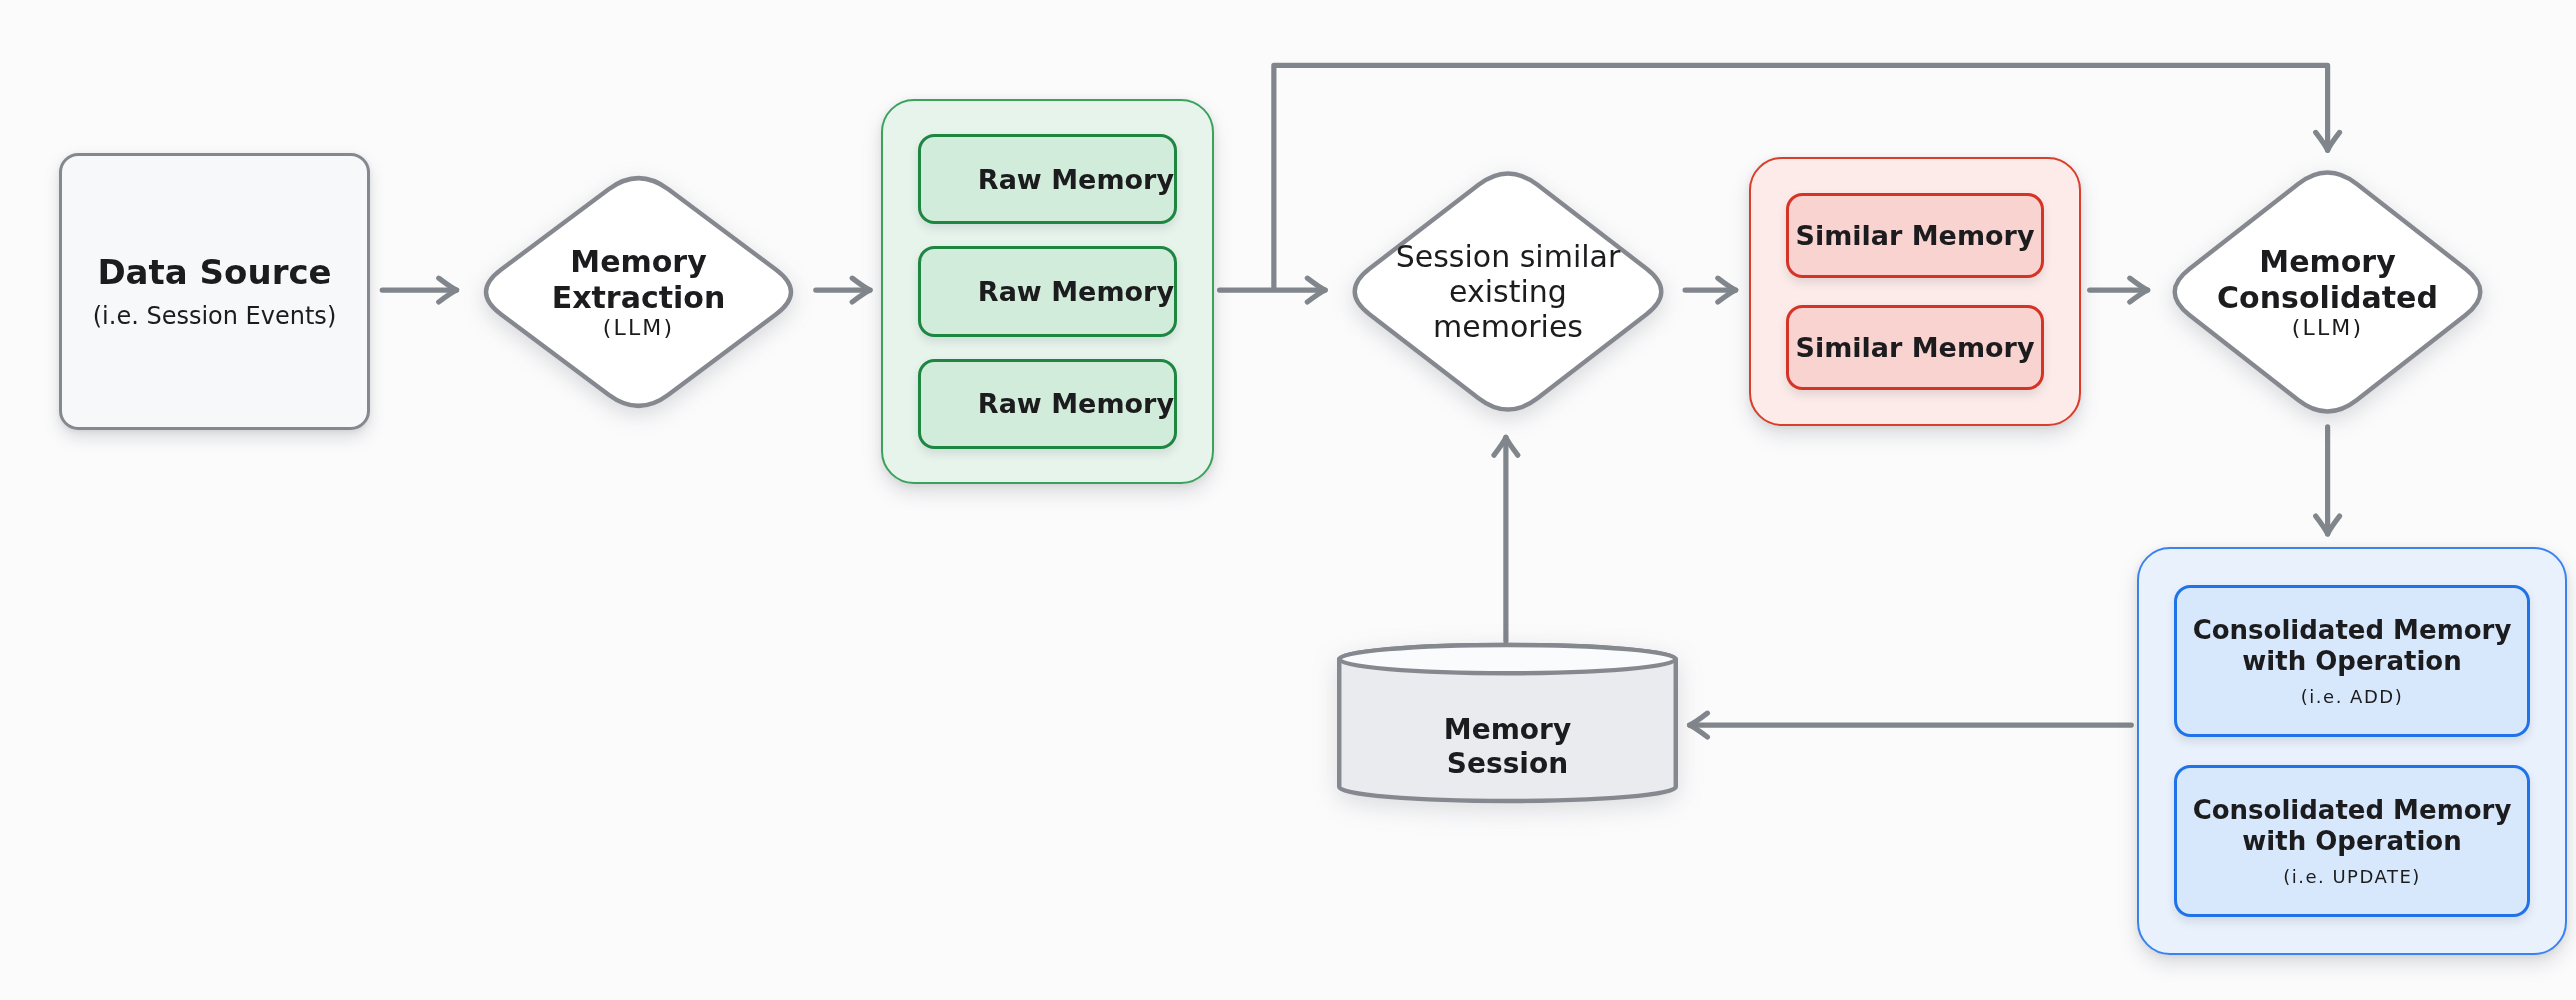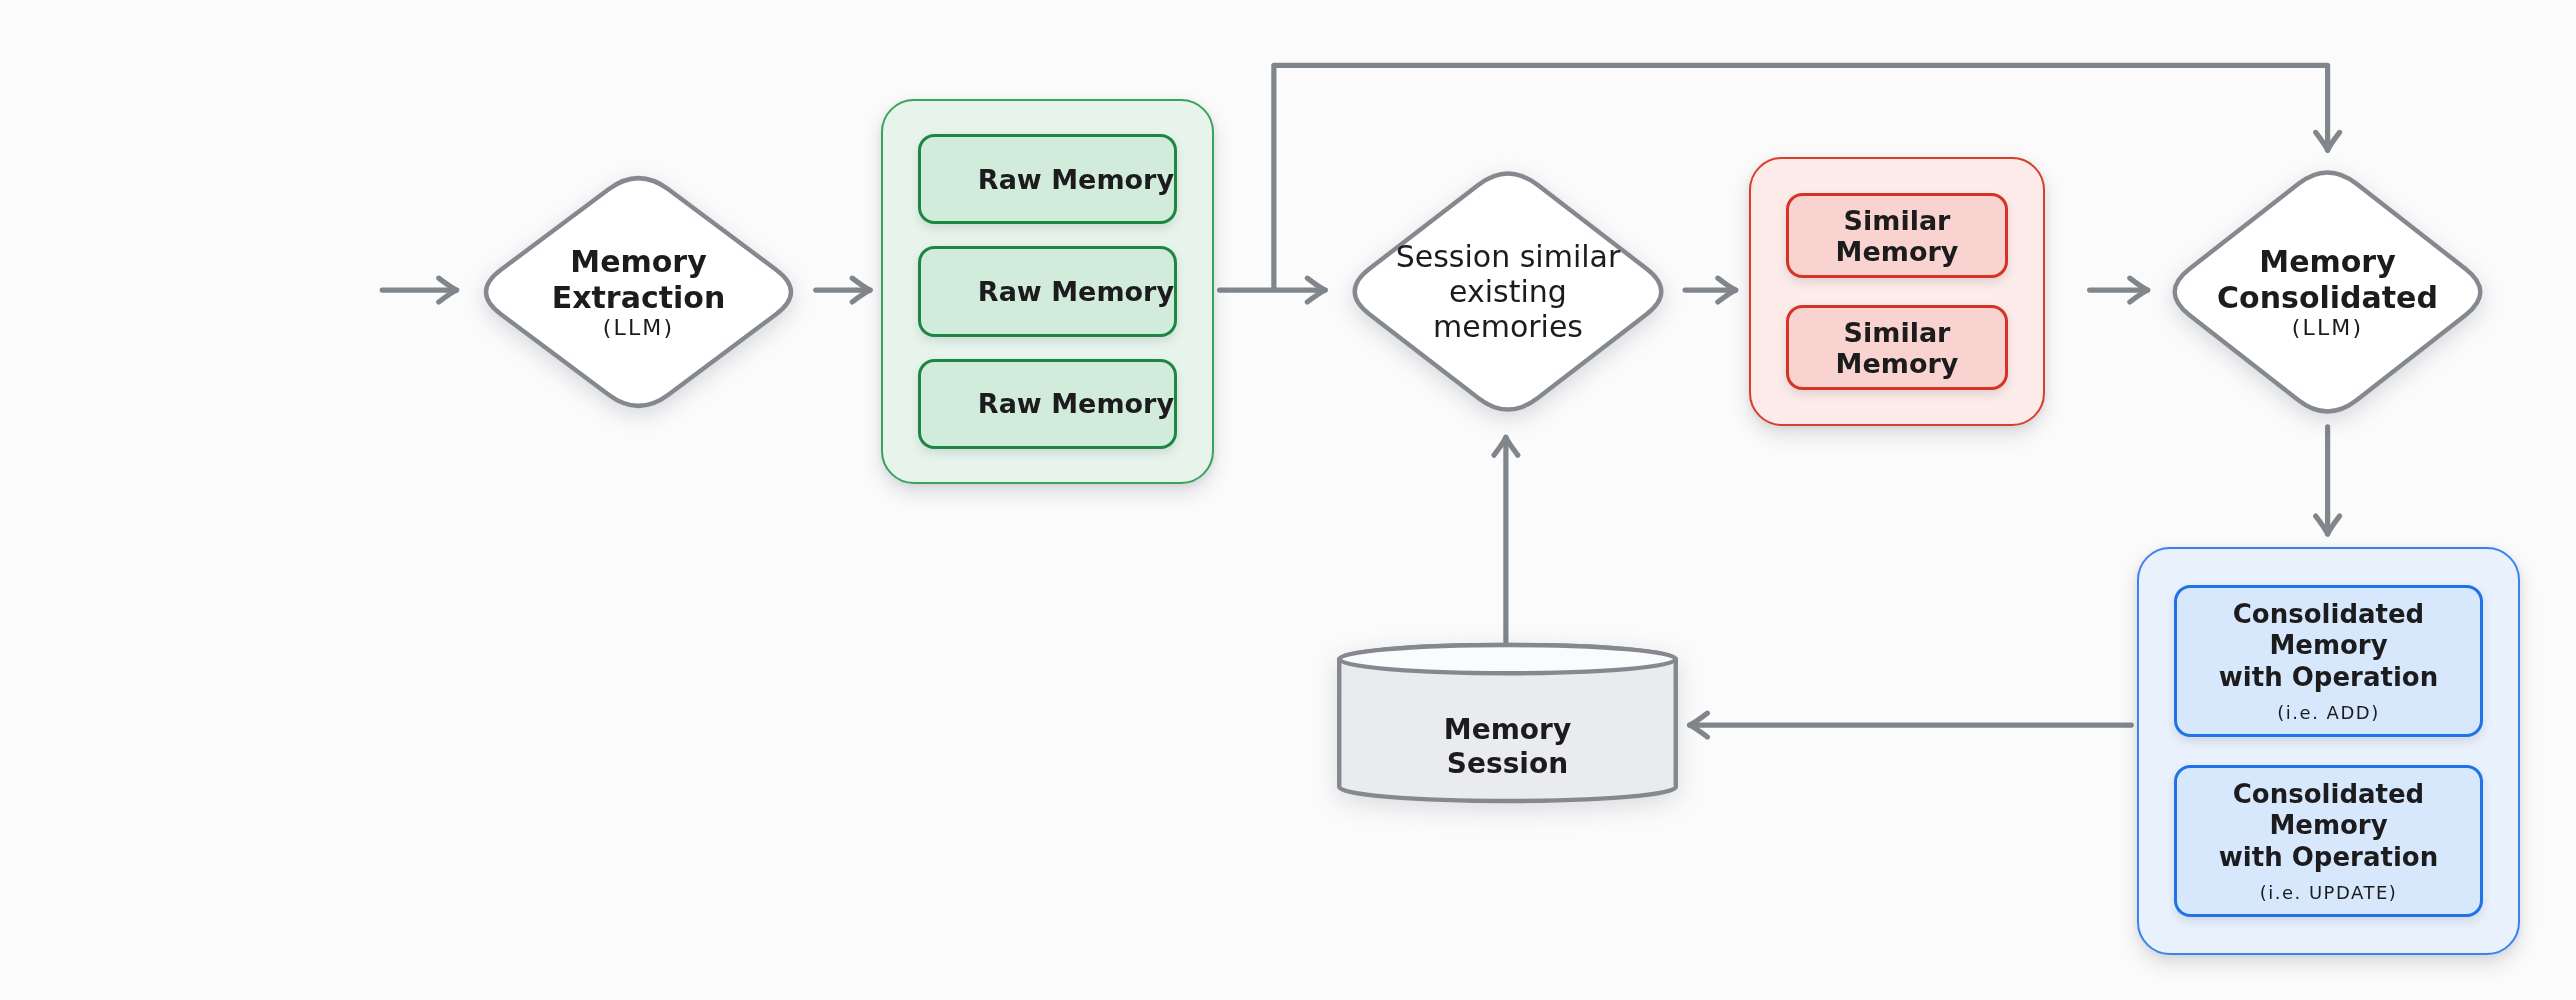--- a/index.html
+++ b/index.html
@@ -91,20 +91,24 @@
     <path class="edge" d="M 1097 390 H 1170"></path>
     <path class="edge" d="M 1640 390 H 1782"></path>
     <path class="edge" d="M 1713 388 V 88 H 3130 V 202"></path>
     <path class="edge" d="M 2266 390 H 2334"></path>
     <path class="edge" d="M 2810 390 H 2888"></path>
     <path class="edge" d="M 3130 574 V 718"></path>
     <path class="edge" d="M 2866 975 H 2272"></path>
     <path class="edge" d="M 2025 862 V 588"></path>
   </svg>
 
+  <div class="node box-gray" style="left:59px;top:153px;width:311px;height:277px;">
+    <div class="node-title">Data Source</div>
+    <div class="node-sub">(i.e. Session Events)</div>
+  </div>
 
   <div class="diamond-wrap" style="left:471px;top:167px;width:335px;height:250px;">
     <svg width="335" height="250" viewBox="0 0 450 336">
         <path class="diamond-path" d="M 184.9 29.9 Q 225 0 265.1 29.9 L 409.9 138.1 Q 450 168 409.9 197.9 L 265.1 306.1 Q 225 336 184.9 306.1 L 40.1 197.9 Q 0 168 40.1 138.1 Z"></path>
       </svg>
     <div class="diamond-label">
       <div class="diamond-main">Memory</div>
       <div class="diamond-main">Extraction</div>
       <div class="diamond-sub">(LLM)</div>
     </div>
@@ -126,41 +130,41 @@
     <svg width="336" height="259" viewBox="0 0 452 348">
         <path class="diamond-path" d="M 186.4 30.5 Q 226 0 265.6 30.5 L 412.4 143.5 Q 452 174 412.4 204.5 L 265.6 317.5 Q 226 348 186.4 317.5 L 39.6 204.5 Q 0 174 39.6 143.5 Z"></path>
       </svg>
     <div class="diamond-label">
       <div class="diamond-main medium">Session similar</div>
       <div class="diamond-main medium">existing</div>
       <div class="diamond-main medium">memories</div>
     </div>
   </div>
 
-  <div class="container red" style="left:1749px;top:157px;width:296px;height:269px;">
+  <div class="container red" style="left:1749px;top:157px;width:332px;height:269px;">
     <div class="chip red">
         <span>Similar Memory</span>
       </div>
     <div class="chip red">
         <span>Similar Memory</span>
       </div>
   </div>
 
   <div class="diamond-wrap" style="left:2160px;top:161px;width:335px;height:262px;">
     <svg width="335" height="262" viewBox="0 0 450 352">
         <path class="diamond-path" d="M 185.6 30.8 Q 225 0 264.4 30.8 L 410.6 145.2 Q 450 176 410.6 206.8 L 264.4 321.2 Q 225 352 185.6 321.2 L 39.4 206.8 Q 0 176 39.4 145.2 Z"></path>
       </svg>
     <div class="diamond-label">
       <div class="diamond-main">Memory</div>
       <div class="diamond-main">Consolidated</div>
       <div class="diamond-sub">(LLM)</div>
     </div>
   </div>
 
-  <div class="container blue" style="left:2137px;top:547px;width:383px;height:408px;">
+  <div class="container blue" style="left:2137px;top:547px;width:430px;height:408px;">
     <div class="chip blue">
       <div class="card-main">
         <div>Consolidated Memory</div>
         <div>with Operation</div>
       </div>
       <div class="card-sub">(i.e. ADD)</div>
     </div>
     <div class="chip blue">
       <div class="card-main">
         <div>Consolidated Memory</div>

